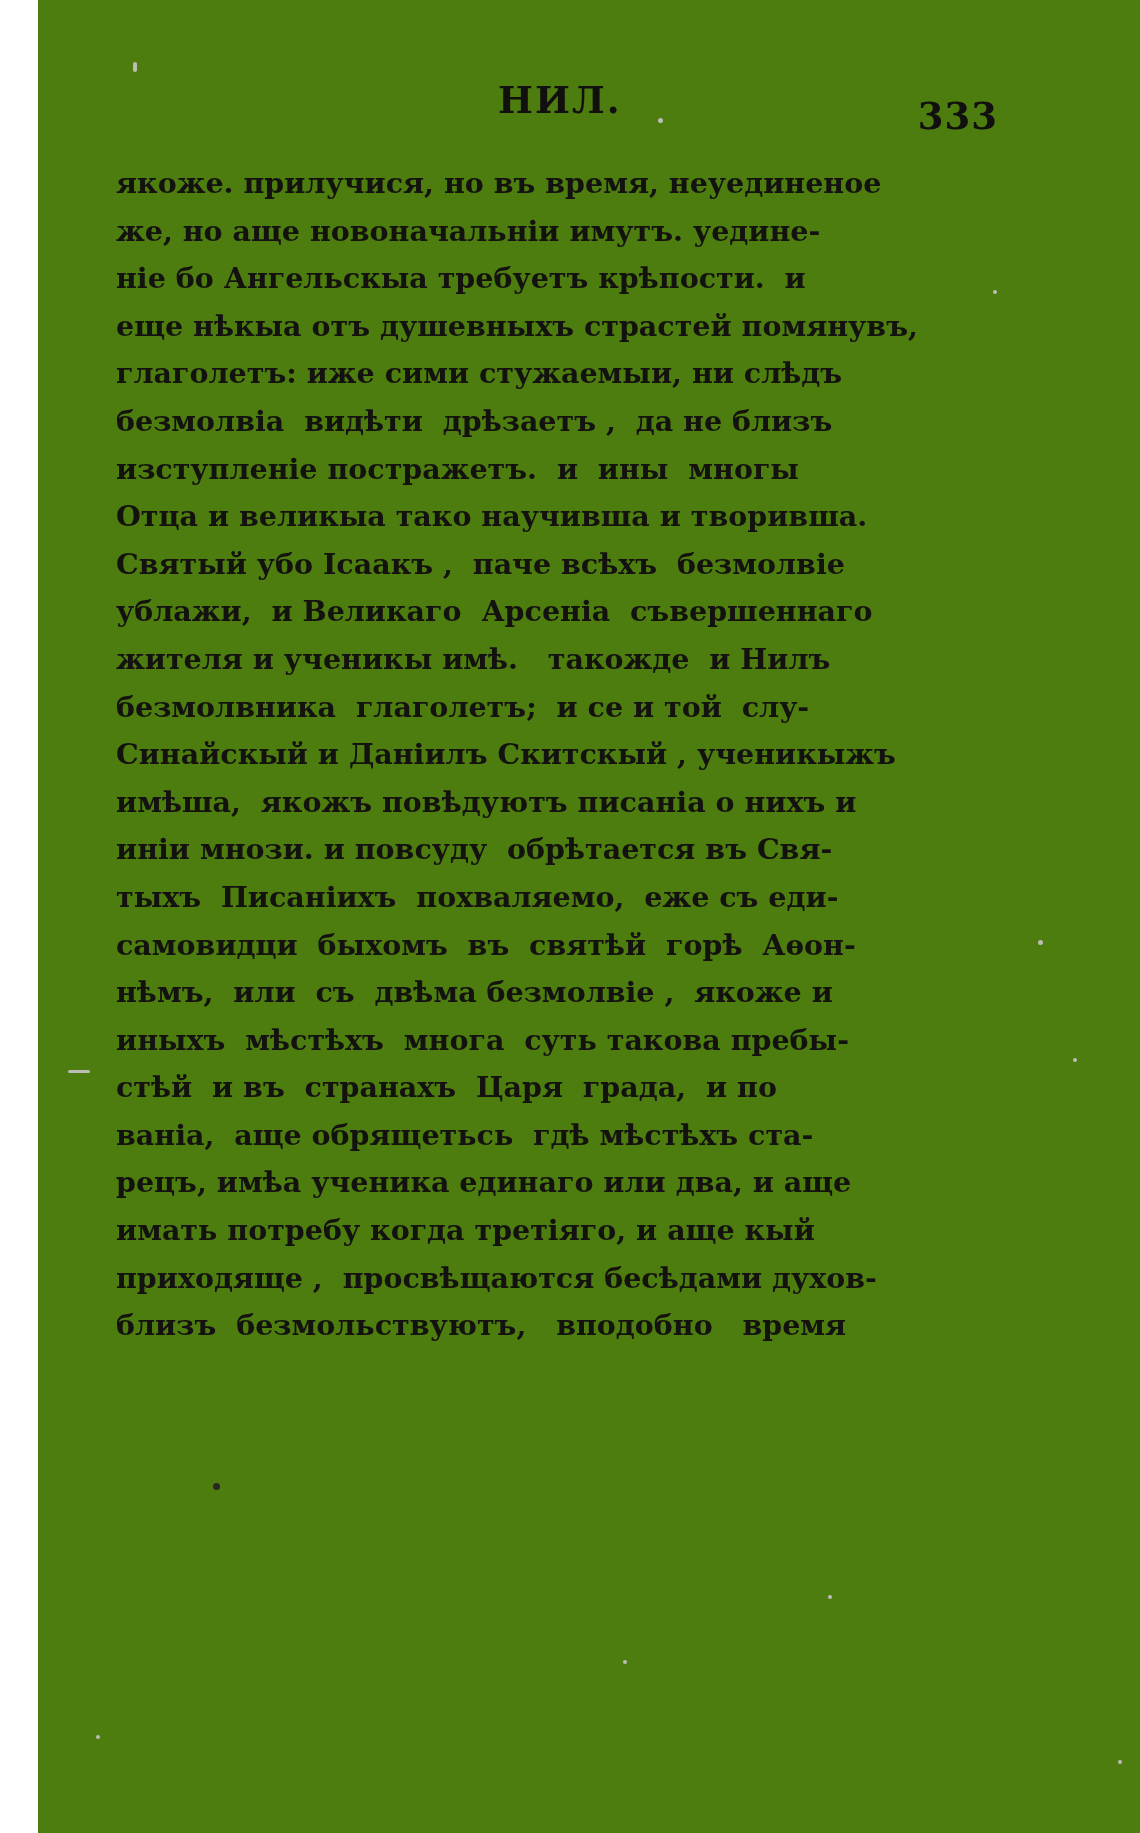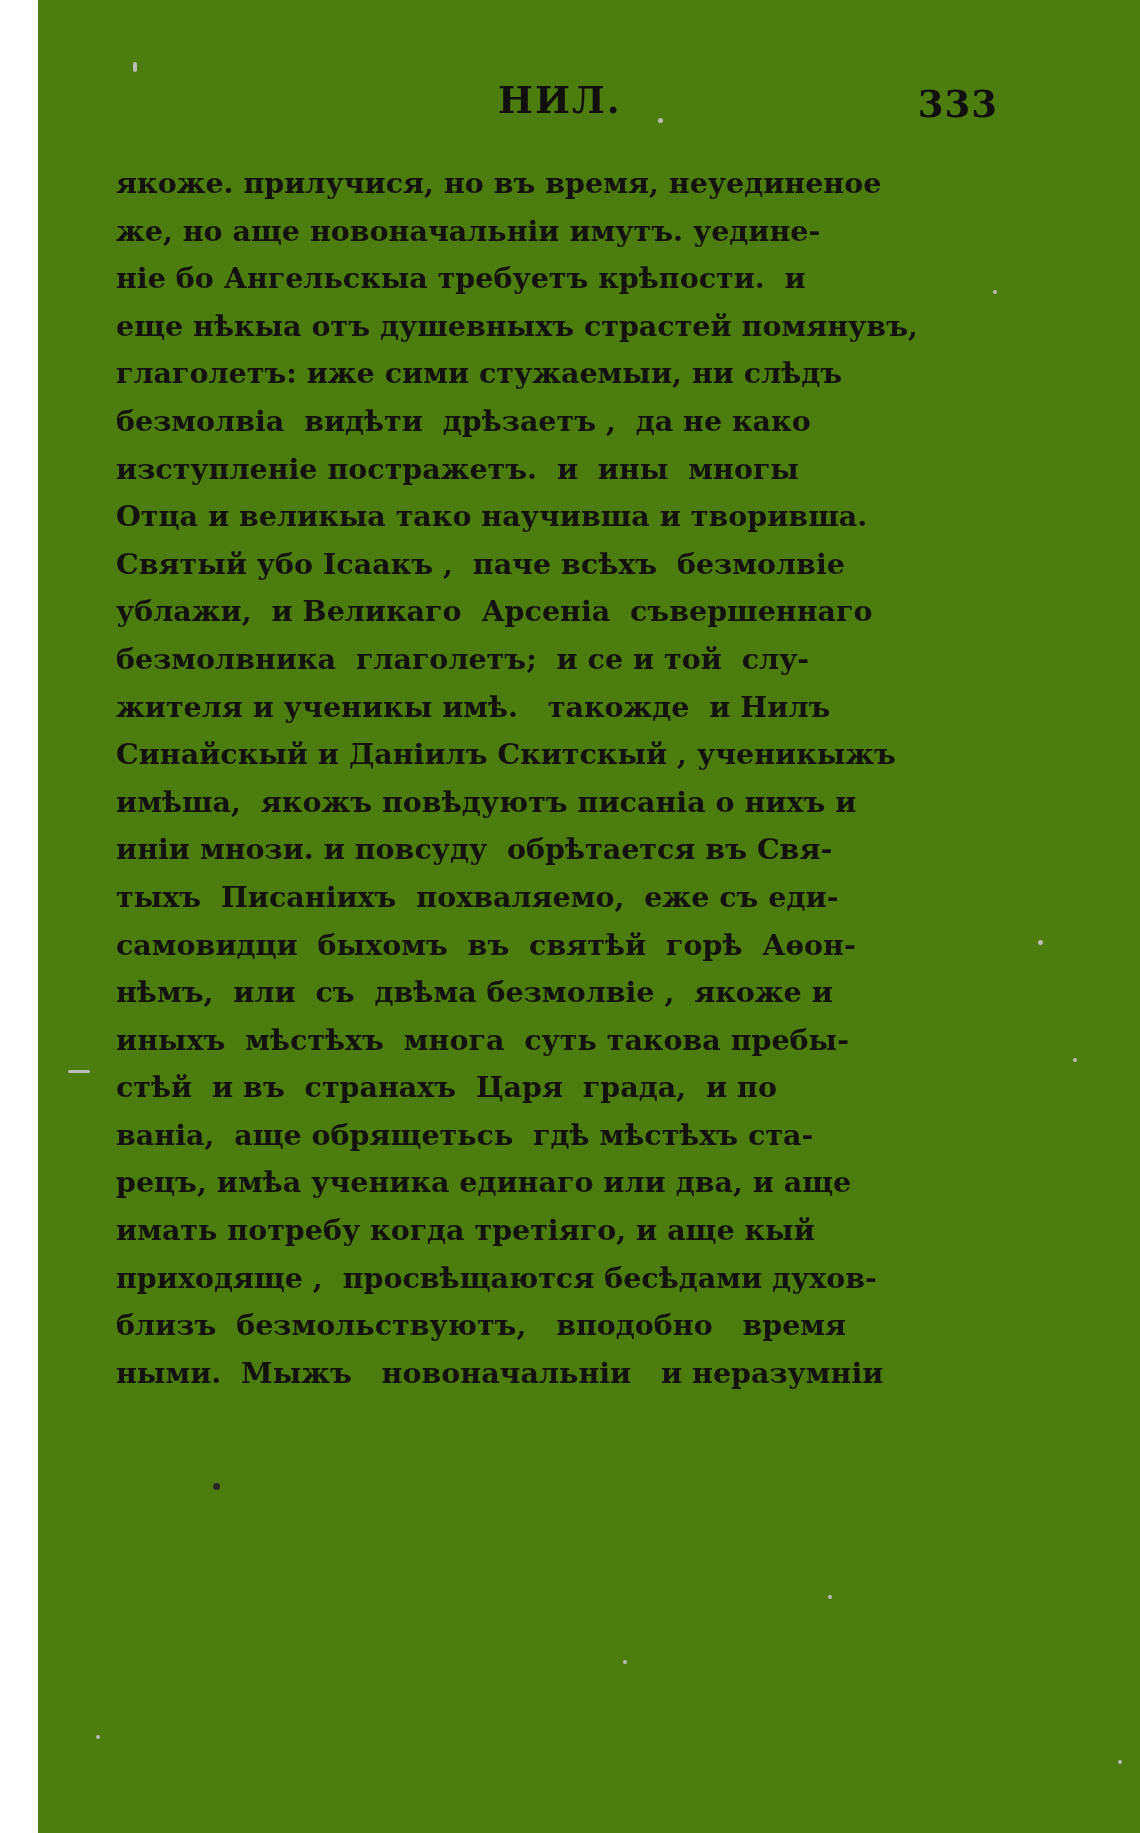--- a/index.html
+++ b/index.html
@@ -41,21 +41,21 @@
     top: 0;
     font-family: "DejaVu Serif", serif;
     font-weight: bold;
     font-size: 37px;
     letter-spacing: 2px;
     color: #12100e;
   }
   .header-page {
     position: absolute;
     right: 0;
-    top: 4px;
+    top: 16px;
     font-family: "DejaVu Serif", serif;
     font-weight: bold;
     font-size: 37px;
     letter-spacing: 1px;
     color: #12100e;
   }
   .body-text {
     position: absolute;
     left: 78px;
     top: 160px;
@@ -91,41 +91,40 @@
     <div class="header-title">НИЛ.</div>
     <div class="header-page">333</div>
   </div>
 
   <div class="body-text">
     <div class="line">якоже. прилучися, но въ время, неуединеное</div>
     <div class="line">же, но аще новоначальніи имутъ. уедине-</div>
     <div class="line">ніе бо Ангельскыа требуетъ крѣпости.  и</div>
     <div class="line">еще нѣкыа отъ душевныхъ страстей помянувъ,</div>
     <div class="line">глаголетъ: иже сими стужаемыи, ни слѣдъ</div>
-    <div class="line">безмолвіа  видѣти  дрѣзаетъ ,  да не како</div>
+    <div class="line">безмолвіа  видѣти  дрѣзаетъ ,  да не близъ</div>
     <div class="line">изступленіе постражетъ.  и  ины  многы</div>
     <div class="line">Отца и великыа тако научивша и творивша.</div>
     <div class="line">Святый убо <span class="it">Iсаакъ</span> ,  паче всѣхъ  безмолвіе</div>
     <div class="line">ублажи,  и Великаго  <span class="it">Арсеніа</span>  съвершеннаго</div>
+    <div class="line">жителя и ученикы имѣ.   такожде  и <span class="it">Нилъ</span></div>
     <div class="line">безмолвника  глаголетъ;  и се и той  слу-</div>
-    <div class="line">жителя и ученикы имѣ.   такожде  и <span class="it">Нилъ</span></div>
     <div class="line"><span class="it">Синайскый</span> и <span class="it">Даніилъ</span> <span class="it">Скитскый</span> , ученикыжъ</div>
     <div class="line">имѣша,  якожъ повѣдуютъ писаніа о нихъ и</div>
     <div class="line">иніи мнози. и повсуду  обрѣтается въ Свя-</div>
     <div class="line">тыхъ  Писаніихъ  похваляемо,  еже съ еди-</div>
     <div class="line">самовидци  быхомъ  въ  святѣй  горѣ  Аѳон-</div>
     <div class="line">нѣмъ,  или  съ  двѣма безмолвіе ,  якоже и</div>
     <div class="line">иныхъ  мѣстѣхъ  многа  суть такова пребы-</div>
     <div class="line">стѣй  и въ  странахъ  Царя  града,  и по</div>
     <div class="line">ваніа,  аще обрящетьсь  гдѣ мѣстѣхъ ста-</div>
     <div class="line">рецъ, имѣа ученика единаго или два, и аще</div>
     <div class="line">имать потребу когда третіяго, и аще кый</div>
     <div class="line">приходяще ,  просвѣщаются бесѣдами духов-</div>
     <div class="line">близъ  безмольствуютъ,   вподобно   время</div>
-    <div class="line">ными.  Мыжъ   новоначальніи   и неразумніи</div>
   </div>
 
   <div class="foot-dot"></div>
 
   <div class="speck" style="left:95px;top:62px;width:4px;height:10px;border-radius:2px;"></div>
   <div class="speck" style="left:620px;top:118px;width:5px;height:5px;"></div>
   <div class="speck" style="left:955px;top:290px;width:4px;height:4px;"></div>
   <div class="speck" style="left:1000px;top:940px;width:5px;height:5px;"></div>
   <div class="speck" style="left:30px;top:1070px;width:22px;height:3px;border-radius:2px;"></div>
   <div class="speck" style="left:1035px;top:1058px;width:4px;height:4px;"></div>

